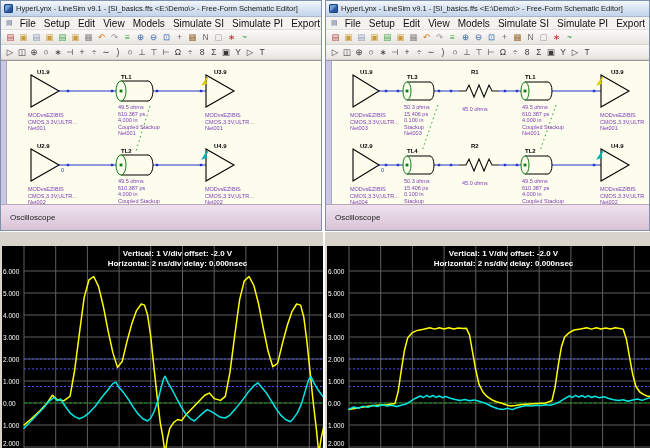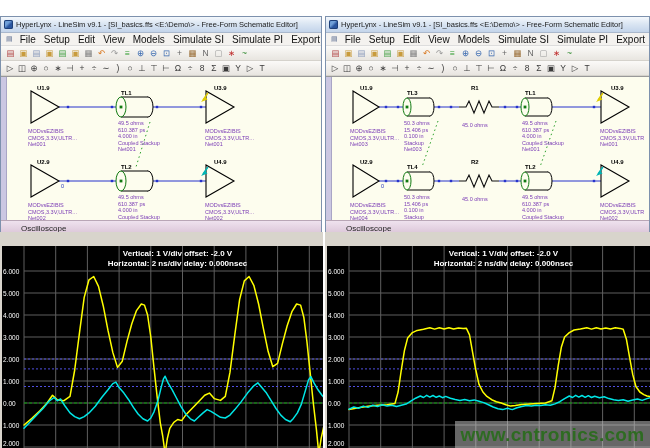--- a/index.html
+++ b/index.html
@@ -1,21 +1,21 @@
 <!DOCTYPE html>
 <html><head>
 <meta charset="utf-8">
 <style>
   *{margin:0;padding:0;box-sizing:border-box}
   html,body{width:650px;height:448px;overflow:hidden;background:#fff;
     font-family:"Liberation Sans",sans-serif}
   #stage{position:relative;width:650px;height:448px;background:#fff}
 
   
-  .window{position:absolute;top:16px;height:231px;border:1px solid #7d91ad;background:#f0eeea;overflow:hidden}
+  .window{position:absolute;top:0;height:231px;border:1px solid #7d91ad;background:#f0eeea;overflow:hidden}
   #win0{left:0;width:322px}
   #win1{left:325px;width:325px}
   .titlebar{height:16px;background:linear-gradient(#f4f8fc,#dbe6f3 45%,#c3d4ea);
     display:flex;align-items:center;padding:0 3px;border-bottom:1px solid #aab8cc}
   .title-icon{width:9px;height:9px;border-radius:2px;margin-right:3px;flex:0 0 auto;
     background:linear-gradient(135deg,#6f9fd8 0 40%,#2a56a0 60% 100%);box-shadow:inset 0 0 0 1px #1d3f78}
   .title-text{font-size:7.5px;color:#1a1a1a;white-space:nowrap;overflow:hidden}
   .menubar{height:13px;display:flex;align-items:center;background:#f4f2ef;border-bottom:1px solid #ddd;padding-left:2px}
   .menu-doc-icon{font-size:7px;color:#6a7a9a;padding:0 3px}
   .menu-item{font-size:10px;padding:0 4px;color:#111;white-space:nowrap}
@@ -39,22 +39,22 @@
   .res{fill:none;stroke:#111;stroke-width:1.1}
   .cpl{stroke:#2aa02a;stroke-width:1;stroke-dasharray:1.5,3;fill:none}
   .probeY line{stroke:#e0cc00;stroke-width:1.4}.probeY polygon{fill:#e0cc00}
   .probeC line{stroke:#00b4b4;stroke-width:1.4}.probeC polygon{fill:#00b4b4}
   .sch-label{position:absolute;white-space:nowrap}
   .ref{font-size:6px;font-weight:bold;color:#000}
   .val{font-size:5.5px;color:#7a3bb5}
   .zero{font-size:5.5px;color:#2233bb}
 
   
-  .osc-caption{height:15px;background:linear-gradient(#efe2ee,#d9c3d6);border-top:1px solid #b9a6b6;
-    display:flex;align-items:center;padding-left:20px;font-size:8px;color:#222}
+  .osc-caption{height:26px;background:linear-gradient(#efe2ee,#d9c3d6);border-top:1px solid #b9a6b6;
+    display:flex;align-items:center;padding-left:9px;font-size:8px;color:#222}
   .clip-strip{height:13px;background:#fbfbfb;border-top:1px solid #cfcfcf;border-bottom:1px solid #cfcfcf;
     display:flex;align-items:center;padding-left:3px;font-size:6.5px;color:#444}
 
   
   .scope{position:absolute;top:232px;height:216px;background:#d8d4cc}
   #scope0{left:0;width:323px}
   #scope1{left:325px;width:325px}
   .scope-screen{position:absolute;left:2px;right:0;top:14px;bottom:0;background:#000}
   .scope-header{position:absolute;top:3px;left:30px;right:0;text-align:center;color:#fff;
     font-size:8px;font-weight:bold;line-height:9.5px;pointer-events:none}
@@ -459,16 +459,13 @@
           <polyline points="22.0,163.6 31.5,161.8 41.0,160.3 50.5,159.2 60.0,158.8 68.0,157.4 71.1,146.0 74.3,124.0 77.5,104.2 80.6,92.1 85.4,86.6 90.2,84.4 96.5,83.3 102.8,81.8 107.6,83.1 112.3,81.8 117.1,82.9 121.9,81.8 126.6,82.9 131.4,82.0 136.1,82.6 139.3,82.2 142.5,88.8 145.6,106.4 148.8,124.0 152.0,138.3 155.9,146.0 159.9,150.4 164.7,153.7 169.4,155.7 174.2,157.0 178.9,158.8 183.7,160.1 188.4,159.6 194.8,158.5 202.7,157.9 210.6,157.4 218.5,157.0 224.9,154.8 228.0,141.6 231.2,119.6 234.4,100.9 237.6,91.0 242.3,86.6 247.1,84.0 253.4,83.1 259.8,81.8 264.5,83.1 269.3,81.8 274.0,82.9 278.8,82.0 283.5,82.9 288.3,81.8 293.0,82.4 296.2,83.3 299.4,93.2 302.5,110.8 305.7,128.4 308.9,140.5 312.8,146.0 316.8,148.6 320.0,150.0 323.1,150.4" fill="none" stroke="#ffff00" stroke-width="1.5" stroke-linejoin="round" stroke-linecap="round"></polyline>
           <polyline points="22.0,163.2 26.8,161.0 31.5,162.3 36.3,160.1 41.0,161.4 45.8,159.2 50.5,160.5 55.3,158.8 60.0,160.1 64.8,159.2 69.5,160.5 74.3,159.2 79.1,158.1 83.8,155.2 88.6,152.2 93.3,150.0 96.5,151.5 99.7,149.3 102.8,151.1 106.0,149.5 109.2,151.3 112.3,150.0 115.5,151.7 118.7,150.4 123.4,152.2 128.2,153.5 132.9,154.4 137.7,153.5 142.5,154.8 147.2,153.9 152.0,155.2 156.7,156.6 161.5,158.8 166.2,161.0 171.0,162.7 175.7,163.6 180.5,162.3 185.3,163.6 190.0,161.8 194.8,160.5 199.5,159.6 204.3,160.1 209.0,159.2 213.8,159.6 218.5,158.8 223.3,159.2 228.0,157.9 232.8,155.7 237.6,152.6 242.3,150.0 245.5,151.5 248.7,149.3 251.8,151.1 255.0,149.5 258.2,151.3 261.3,149.7 264.5,151.5 267.7,150.2 272.4,151.7 277.2,150.8 281.9,152.6 286.7,153.7 291.4,154.4 296.2,153.7 301.0,155.2 305.7,154.1 310.5,153.0 315.2,154.4 320.0,152.6 323.1,151.7" fill="none" stroke="#00e6e6" stroke-width="1.5" stroke-linejoin="round" stroke-linecap="round"></polyline>
         </svg>
       <div class="scope-header">
         <div>Vertical: 1  V/div  offset: -2.0 V</div>
         <div>Horizontal: 2 ns/div  delay: 0.000nsec</div>
       </div>
     </div>
   </div>
 
-  <div class="watermark">
-    <span style="color: rgb(46, 107, 34);">www.cntronics.com</span>
-  </div>
 </div>
 
 </body></html>

